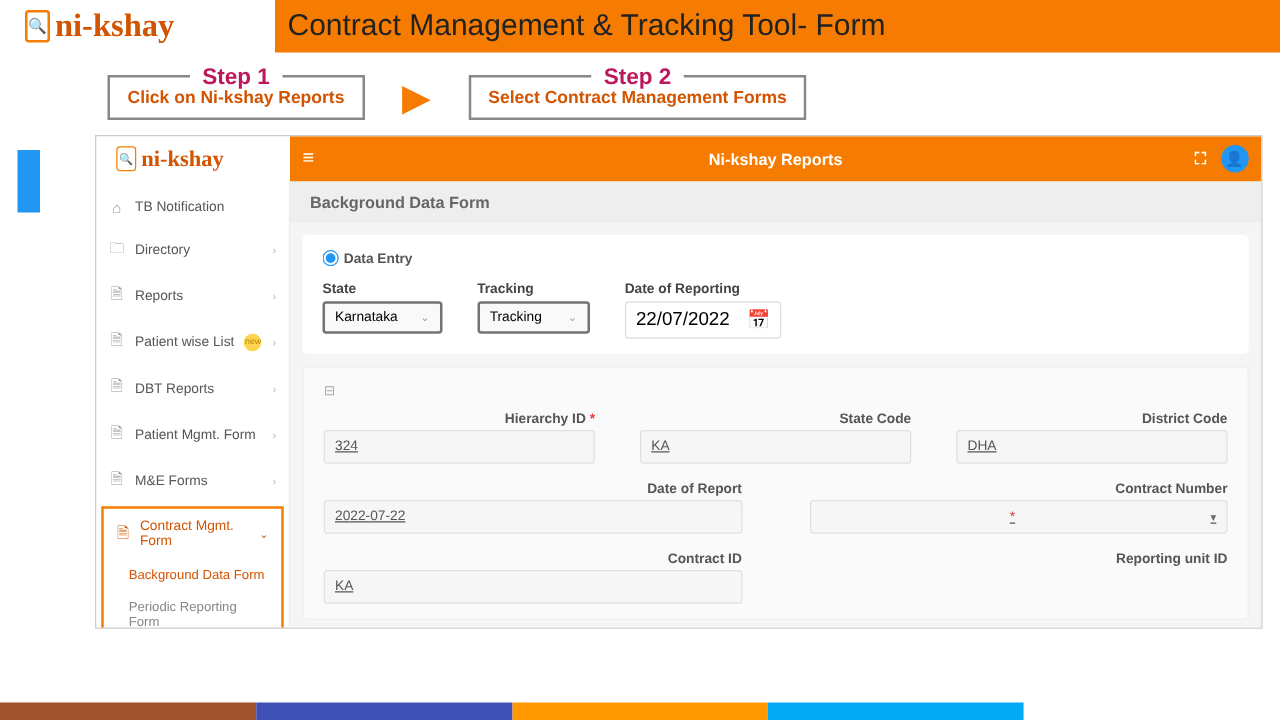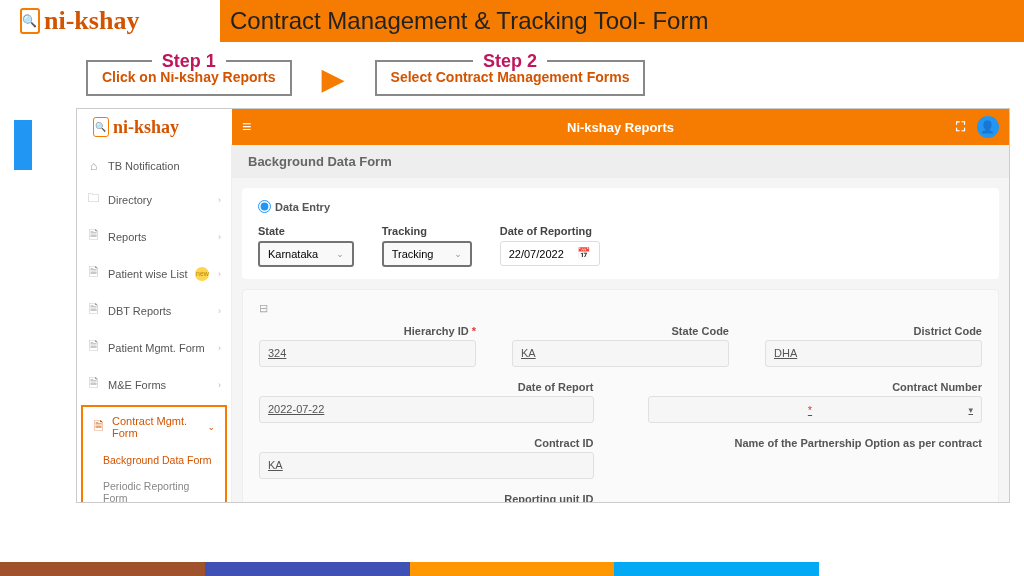--- a/index.html
+++ b/index.html
@@ -39,21 +39,21 @@
 .content { flex: 1; background: #f5f5f5; padding: 0; overflow: hidden; }
 .content-title { background: #eee; padding: 9px 16px; font-size: 13px; font-weight: bold; color: #666; }
 .card { background: #fff; margin: 10px; border-radius: 4px; padding: 12px 16px; }
 .radio-row { font-size: 11px; font-weight: bold; color: #555; display: flex; align-items: center; gap: 4px; }
 .radio-row input { accent-color: #2196f3; }
 .filter-row { display: flex; gap: 28px; margin-top: 12px; }
 .filter-col { display: flex; flex-direction: column; gap: 4px; }
 .filter-col label { font-size: 11px; font-weight: bold; color: #444; }
 .select-fake { border: 2px solid #737373; border-radius: 3px; padding: 5px 8px; font-size: 11px; background: #f9f9f9; display: flex; align-items: center; gap: 18px; min-width: 90px; }
 .select-fake .dd { margin-left: auto; color: #999; font-size: 9px; }
-.date-input { border: 1px solid #ddd; border-radius: 3px; padding: 5px 8px; font-size: 11px; display: flex; align-items: flex-end; gap: 14px; }
+.date-input { border: 1px solid #ddd; border-radius: 3px; padding: 5px 8px; font-size: 15px; display: flex; align-items: flex-start; gap: 14px; }
 
 .inner-card { background: #fafafa; border: 1px solid #eee; border-radius: 4px; margin: 10px 10px 0; padding: 12px 16px; }
 .collapse-icon { color: #aaa; font-size: 11px; margin-bottom: 10px; }
 .form-grid { display: grid; grid-template-columns: 1fr 1fr 1fr; gap: 14px 36px; }
 .form-grid-2 { display: grid; grid-template-columns: 1fr 1fr; gap: 14px 54px; margin-top: 14px; }
 .field { display: flex; flex-direction: column; gap: 3px; }
 .field-label { font-size: 11px; font-weight: bold; color: #555; text-align: right; }
 .req { color: #e53935; }
 .field-input { border: 1px solid #e0e0e0; background: #f6f6f6; border-radius: 3px; padding: 6px 8px; font-size: 11px; color: #555; min-height: 27px; text-decoration: underline; }
 .field-input.ddl { display: flex; align-items: center; }
@@ -225,24 +225,20 @@
                 <span></span>
                 <span class="req-mark">*</span>
                 <span class="dd-caret">▾</span>
               </div>
           </div>
           <div class="field">
             <div class="field-label">Contract ID</div>
             <div class="field-input">KA</div>
           </div>
           <div class="field">
-            <div class="field-label">Name of the Partnership Option as per contract</div>
-
-          </div>
-          <div class="field">
             <div class="field-label">Reporting unit ID</div>
 
           </div>
         </div>
       </div>
     </div>
   </div>
 </div>
 
 <div class="footer-bar">

